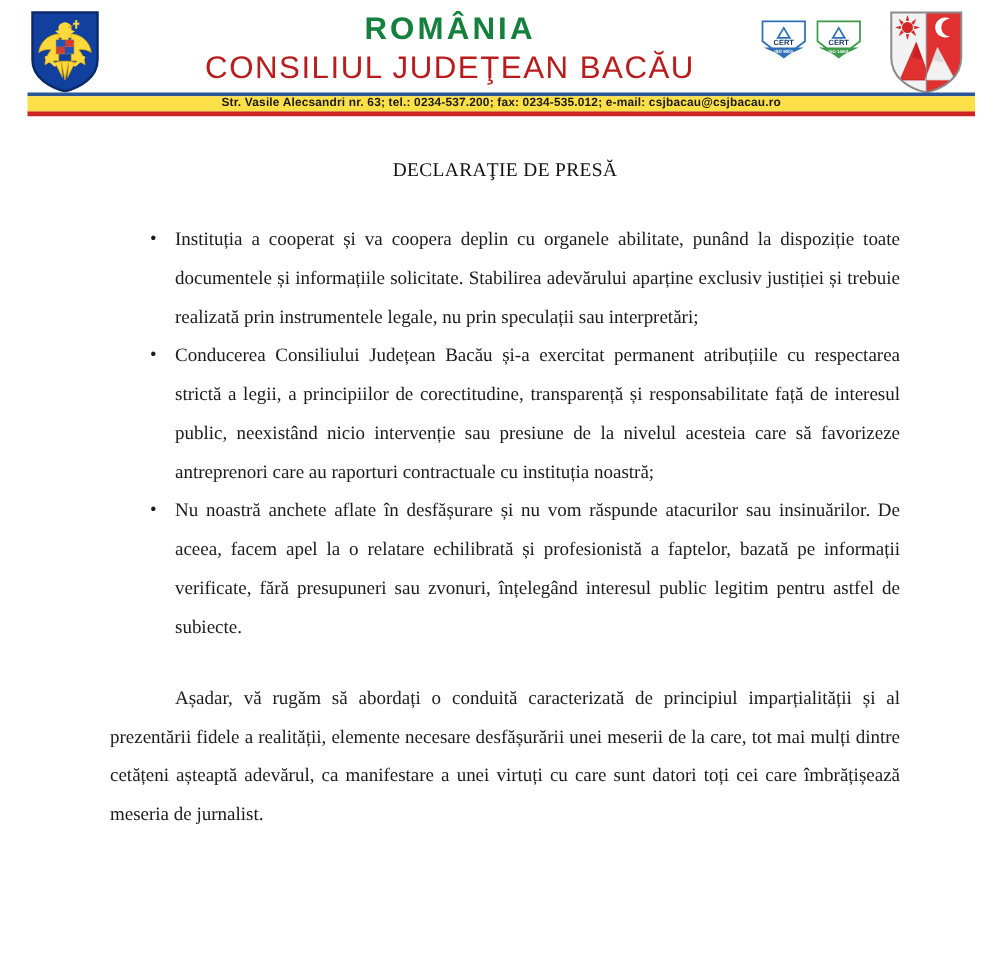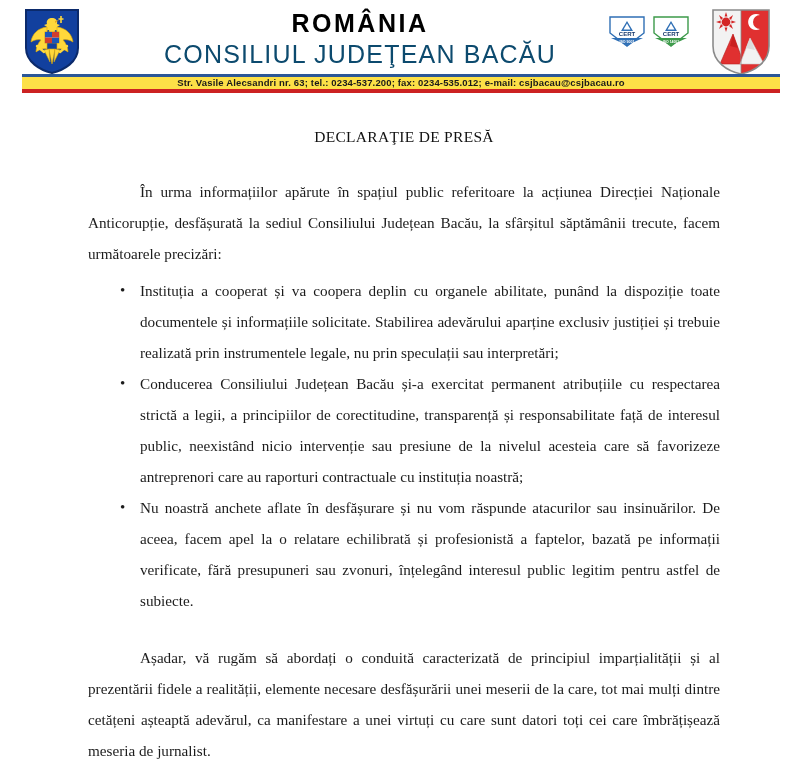--- a/index.html
+++ b/index.html
@@ -42,31 +42,31 @@
     top: 8px;
     width: 480px;
     text-align: center;
   }
 
   .title-romania {
     font-family: "Liberation Sans", sans-serif;
     font-weight: bold;
     font-size: 25px;
     letter-spacing: 2.5px;
-    color: #000000;
+    color: #15803d;
     line-height: 30px;
     white-space: nowrap;
   }
 
   .title-council {
     font-family: "Liberation Sans", sans-serif;
     font-weight: normal;
     font-size: 25px;
     letter-spacing: 1.2px;
-    color: #0c4a6e;
+    color: #b91c1c;
     line-height: 32px;
     white-space: nowrap;
   }
 
   .cert-logos {
     position: absolute;
     left: 608px;
     top: 14px;
     display: flex;
     gap: 6px;
@@ -278,21 +278,20 @@
         <div class="address-text">Str. Vasile Alecsandri nr. 63; tel.: 0234-537.200; fax: 0234-535.012; e-mail: csjbacau@csjbacau.ro</div>
       </div>
       <div class="stripe-red"></div>
     </div>
   </div>
 
   <div class="doc-body">
 
     <div class="doc-title">DECLARAŢIE DE PRESĂ</div>
 
-    <p class="para">În urma informațiilor apărute în spațiul public referitoare la acțiunea Direcției Naționale Anticorupție, desfășurată la sediul Consiliului Județean Bacău, la sfârșitul săptămânii trecute, facem următoarele precizări:</p>
 
     <ul class="points">
       <li>
         <span class="bullet">•</span>
         <span>Instituția a cooperat și va coopera deplin cu organele abilitate, punând la dispoziție toate documentele și informațiile solicitate. Stabilirea adevărului aparține exclusiv justiției și trebuie realizată prin instrumentele legale, nu prin speculații sau interpretări;</span>
       </li>
       <li>
         <span class="bullet">•</span>
         <span>Conducerea Consiliului Județean Bacău și-a exercitat permanent atribuțiile cu respectarea strictă a legii, a principiilor de corectitudine, transparență și responsabilitate față de interesul public, neexistând nicio intervenție sau presiune de la nivelul acesteia care să favorizeze antreprenori care au raporturi contractuale cu instituția noastră;</span>
       </li>

